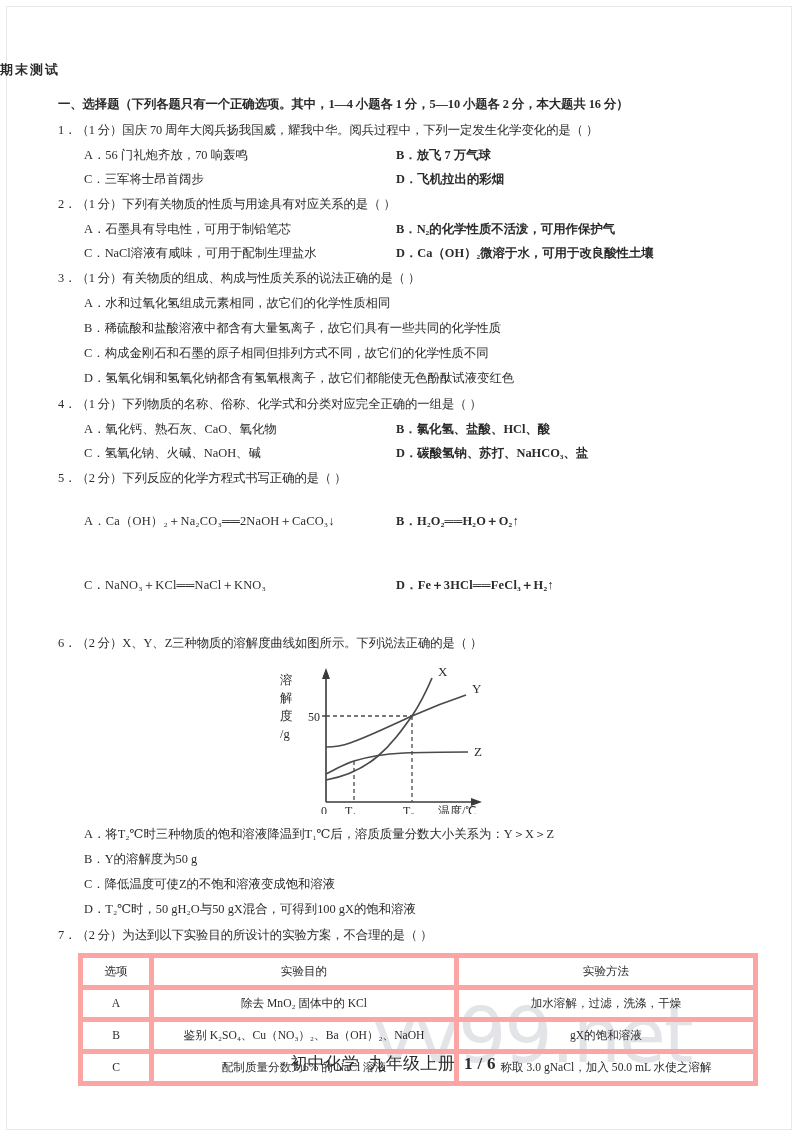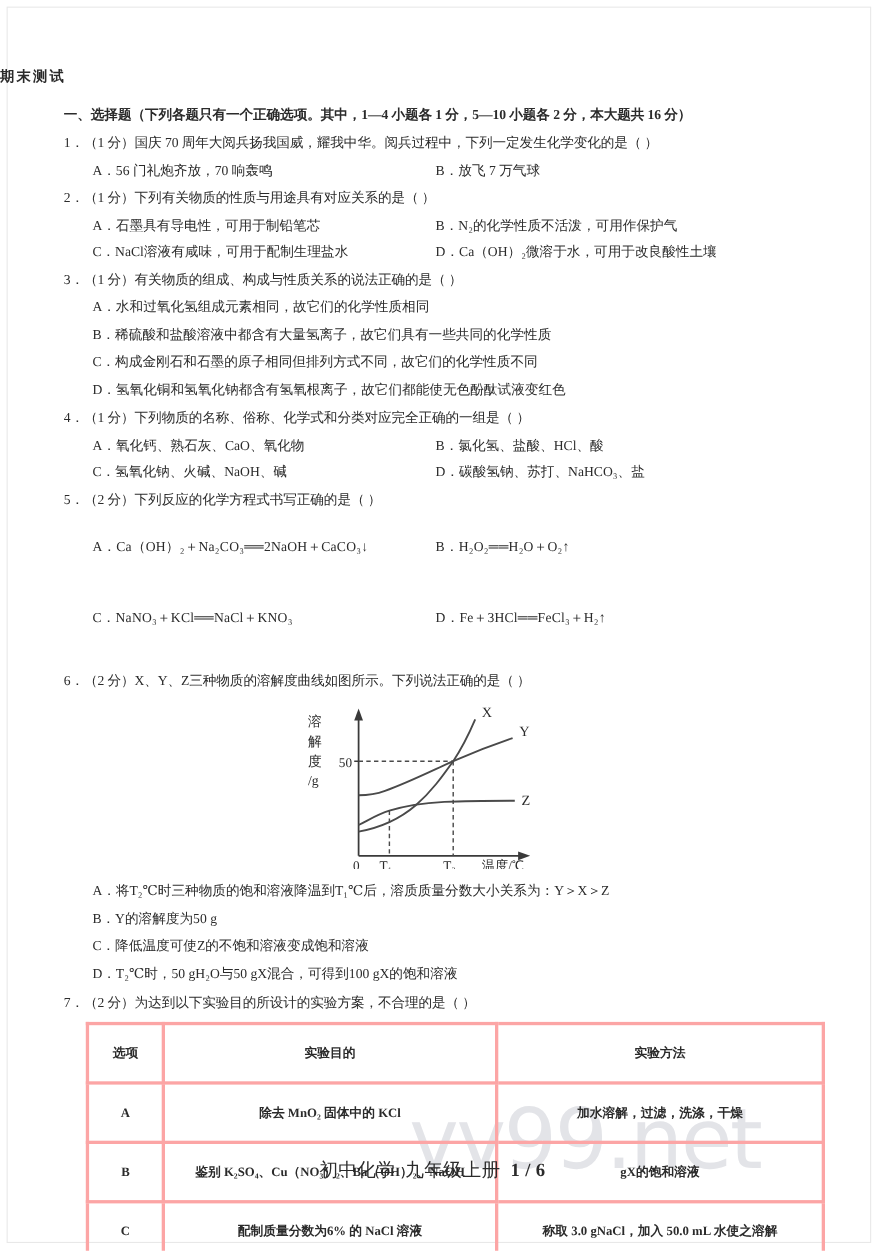--- a/index.html
+++ b/index.html
@@ -80,21 +80,21 @@
   .opt-row {
     margin: 8px 0 0 58px;
     font-size: 12.4px;
     position: relative;
     height: 16px;
     white-space: nowrap;
   }
   .opt-row.tall { height: 34px; }
   .opt-a, .opt-b { position: absolute; top: 0; }
   .opt-a { left: 26px; }
-  .opt-b { left: 338px; }
+  .opt-b { left: 338px; font-weight: bold; }
 
   .opt-block {
     margin: 8px 0 0 84px;
     font-size: 12.4px;
     white-space: nowrap;
   }
 
   .eq { letter-spacing: 0.2px; }
 
   
@@ -108,24 +108,24 @@
 
   
   #exp-table {
     margin: 9px 0 0 78px;
     border-collapse: collapse;
     width: 636px;
     font-size: 11.6px;
     table-layout: fixed;
   }
   #exp-table td, #exp-table th {
-    border: 3px solid #fca5a5;
-    padding: 18px 4px;
+    border: 5px solid #fca5a5;
+    padding: 6px 4px;
     text-align: center;
-    font-weight: bold;
+    font-weight: normal;
     vertical-align: middle;
     white-space: nowrap;
     overflow: hidden;
   }
   #exp-table .col-opt { width: 58px; }
   #exp-table .col-goal { width: 292px; }
   #exp-table .col-method { width: 286px; }
 
   
   #page-footer {
@@ -151,20 +151,24 @@
 
   <div class="doc-title">期末测试</div>
 
   <div class="section-head">一、选择题（下列各题只有一个正确选项。其中，1—4 小题各 1 分，5—10 小题各 2 分，本大题共 16 分）</div>
 
   <div class="q-stem">1．（1 分）国庆 70 周年大阅兵扬我国威，耀我中华。阅兵过程中，下列一定发生化学变化的是（        ）</div>
   <div class="opt-row">
     <span class="opt-a">A．56 门礼炮齐放，70 响轰鸣</span>
     <span class="opt-b">B．放飞 7 万气球</span>
   </div>
+  <div class="opt-row">
+    <span class="opt-a">C．三军将士昂首阔步</span>
+    <span class="opt-b">D．飞机拉出的彩烟</span>
+  </div>
 
   <div class="q-stem">2．（1 分）下列有关物质的性质与用途具有对应关系的是（        ）</div>
   <div class="opt-row">
     <span class="opt-a">A．石墨具有导电性，可用于制铅笔芯</span>
     <span class="opt-b">B．N₂的化学性质不活泼，可用作保护气</span>
   </div>
   <div class="opt-row">
     <span class="opt-a">C．NaCl溶液有咸味，可用于配制生理盐水</span>
     <span class="opt-b">D．Ca（OH）₂微溶于水，可用于改良酸性土壤</span>
   </div>

